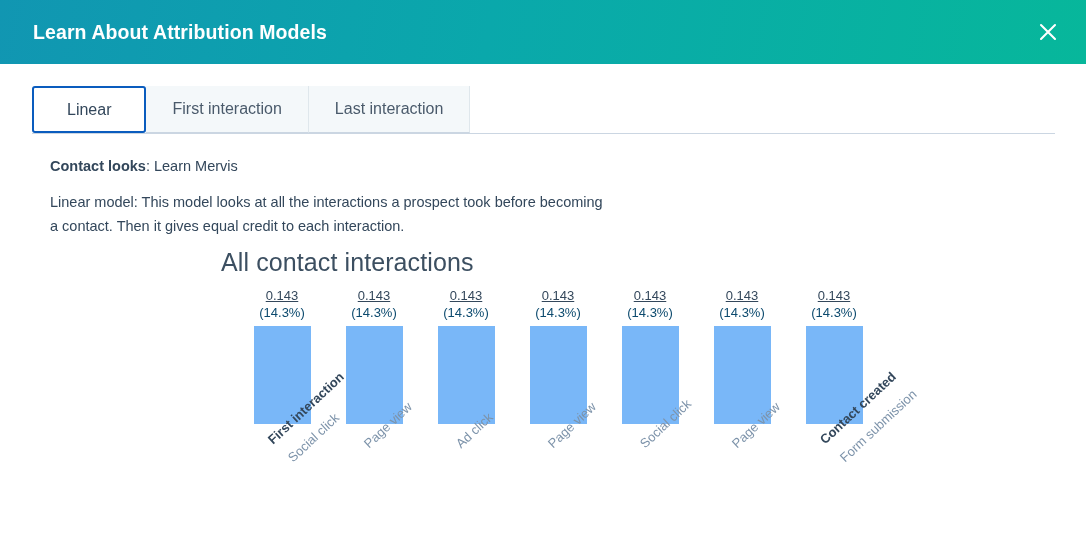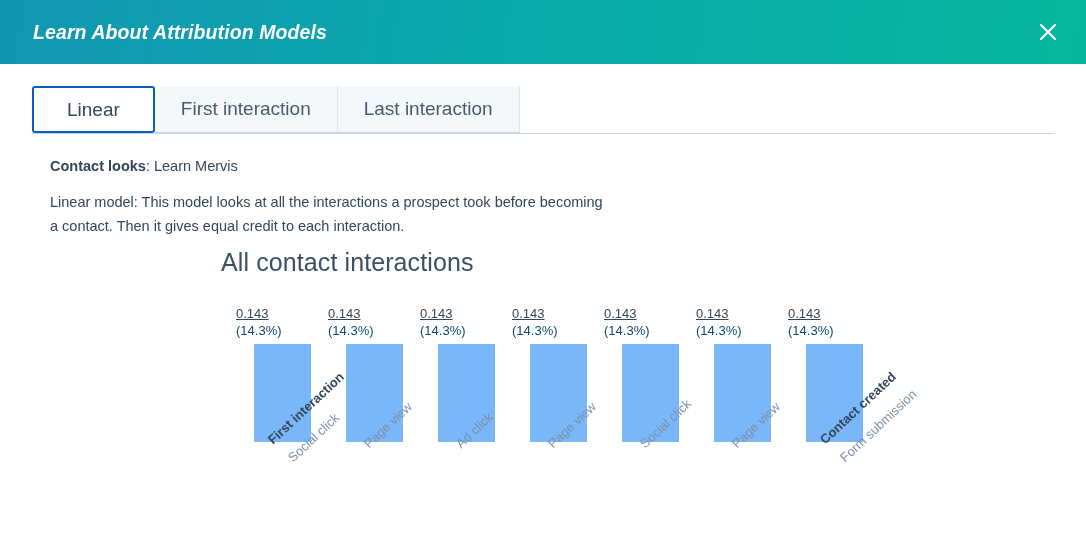--- a/index.html
+++ b/index.html
@@ -10,21 +10,21 @@
     overflow: hidden;
   }
 
   .modal { position: relative; width: 1086px; height: 560px; background: #fff; }
 
   
   .modal-header {
     position: relative;
     height: 64px;
     background: linear-gradient(100deg, #1196b2 0%, #0aa8ab 45%, #07b79b 100%);
-    display: flex; align-items: center; font-style: italic;
+    display: flex; align-items: center;
   }
   .modal-title {
     margin-left: 33px;
     color: #ffffff;
     font-size: 19.5px;
     font-weight: 700;
     letter-spacing: .1px;
   }
   .close-btn {
     position: absolute; right: 22px; top: 50%;
@@ -39,21 +39,21 @@
   .tab-strip {
     position: relative;
     margin: 22px 0 0 32px;
     height: 47px;
     display: flex; align-items: flex-end;
   }
   .tab {
     height: 47px;
     display: flex; align-items: center; justify-content: center;
     padding: 0 26px;
-    font-size: 19px;
+    font-size: 16px;
     color: #4a5a6b;
     background: #f4f8fa;
     border-right: 1px solid #dfe7ec;
     border-bottom: 1px solid #cbd6e2;
     cursor: pointer;
     white-space: nowrap;
     position: relative;
     z-index: 1;
   }
   .tab:last-child { border-right: 1px solid #dfe7ec; }
@@ -99,22 +99,23 @@
   }
 
   .plot {
     position: relative;
     margin-top: 22px;
     height: 250px;
     margin-left: 0;
   }
   .bar-col {
     position: absolute;
-    bottom: 107px;
+    bottom: 125px;
     width: 92px;
+    text-align: center;
   }
   .dl-value {
     font-size: 13px;
     color: #33475b;
     text-decoration: underline;
     cursor: pointer;
     display: block;
     line-height: 16px;
     font-weight: 400;
   }

